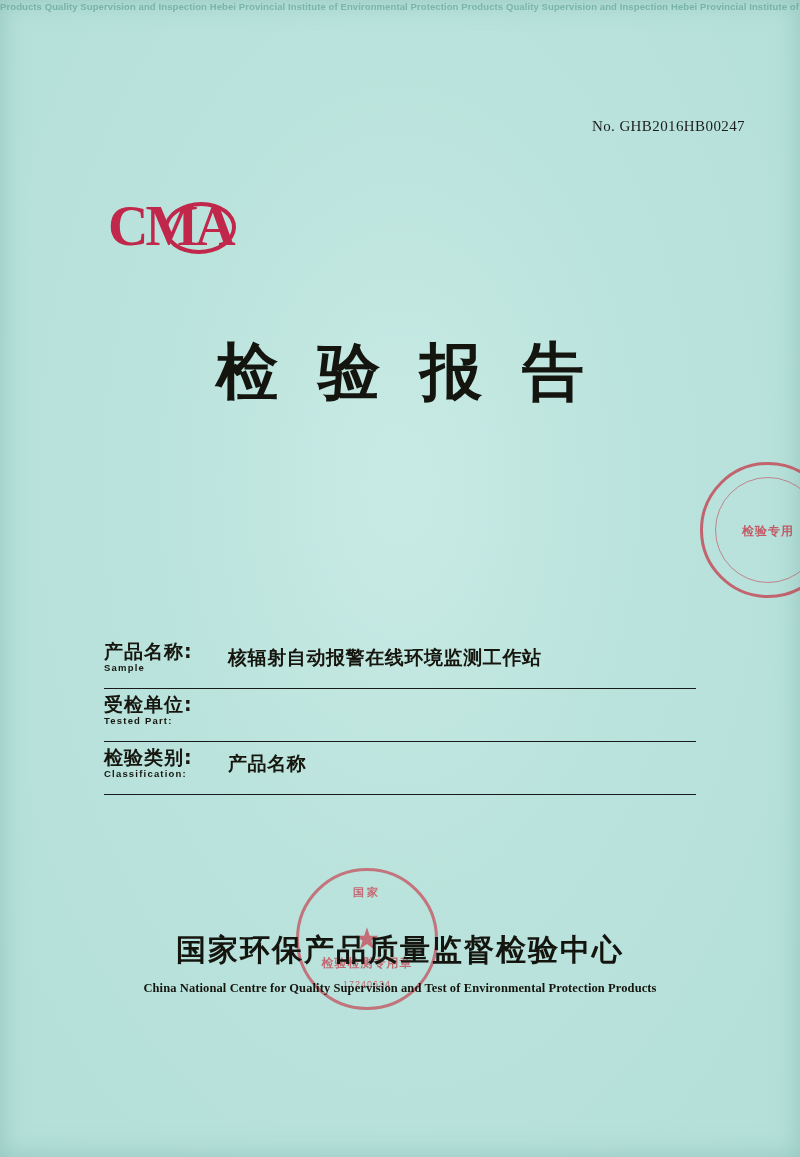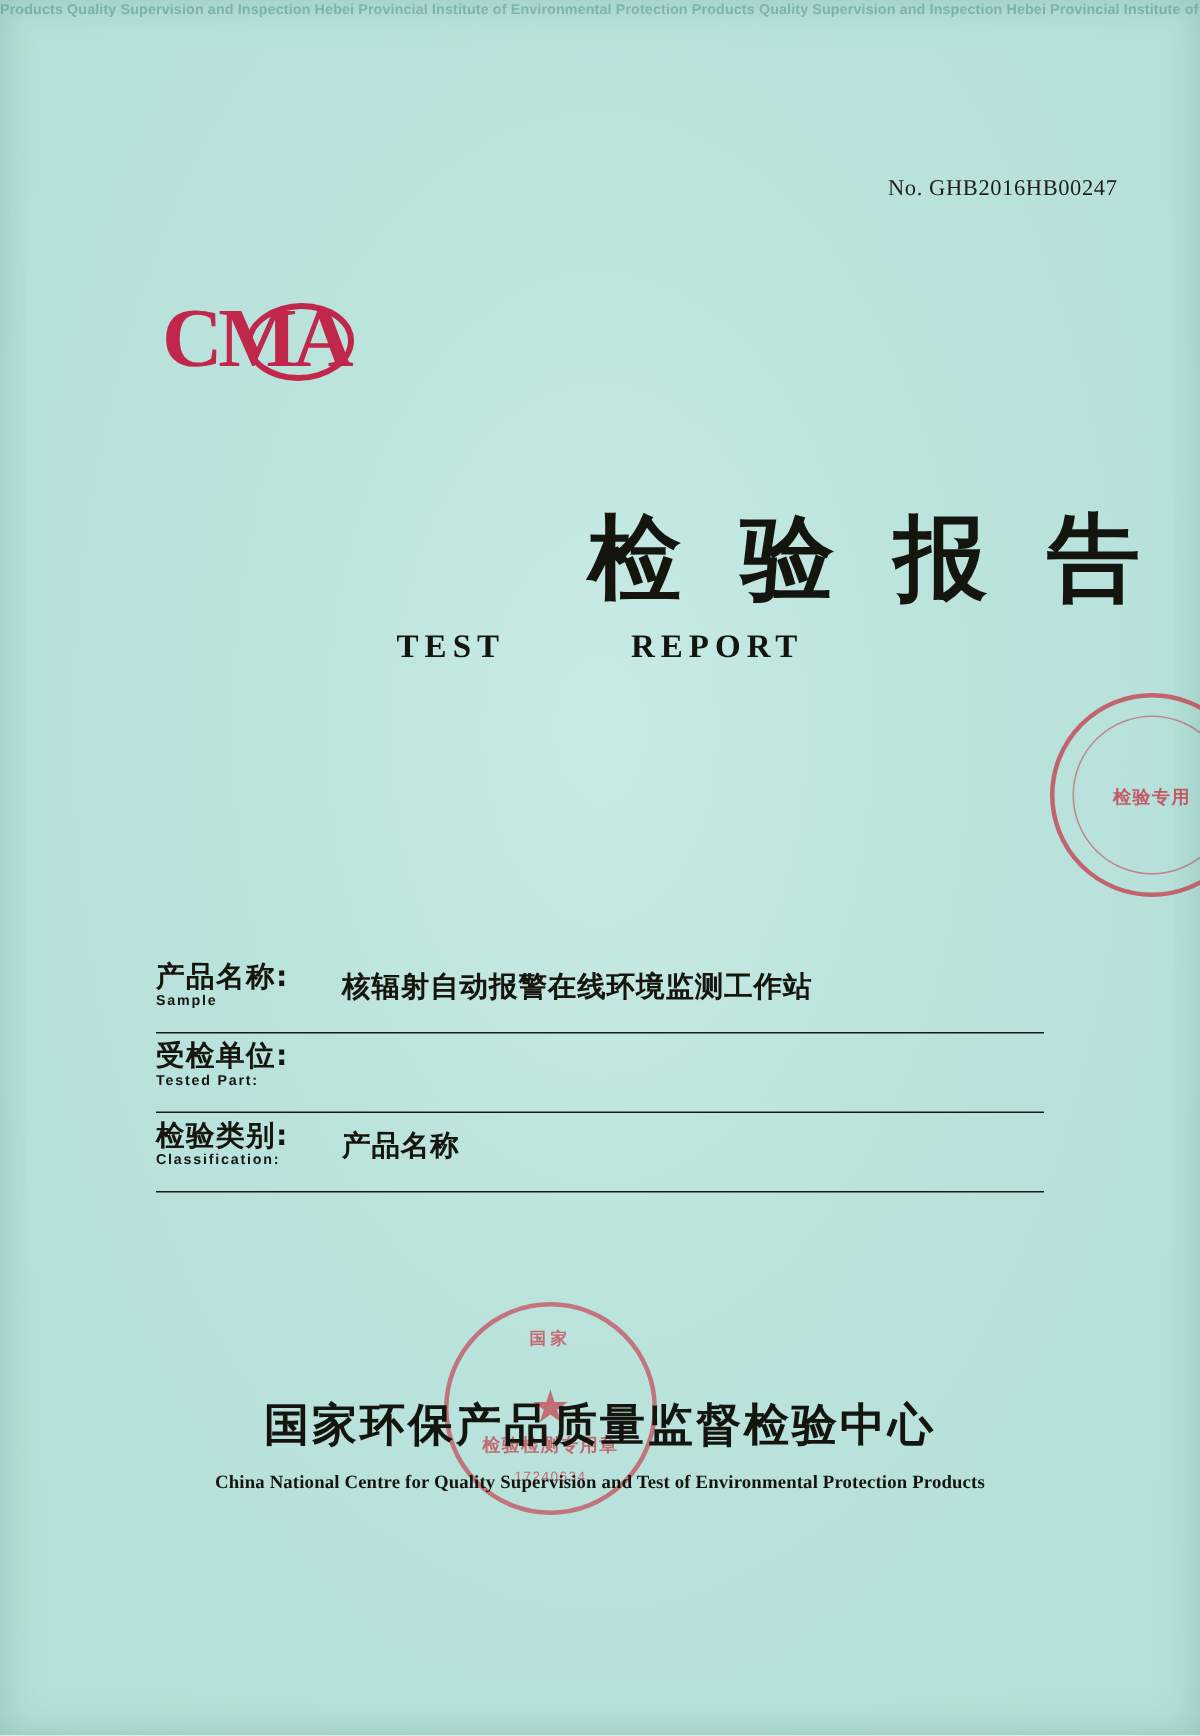--- a/index.html
+++ b/index.html
@@ -99,21 +99,21 @@
     color: #c0274b;
     font-weight: bold;
   }
 
   
   #title-cn {
     position: absolute;
     left: 0;
     right: 0;
     top: 330px;
-    text-align: right;
+    text-align: center;
     font-family: "DejaVu Sans", sans-serif;
     font-weight: bold;
     font-size: 62px;
     letter-spacing: 40px;
     text-indent: 40px;
     color: #15150f;
   }
   #title-en {
     position: absolute;
     left: 0;
@@ -304,23 +304,20 @@
   <div id="report-no">No.  GHB2016HB00247</div>
 
   <div id="cma-block">
     <div id="cma-logo">
       <span class="cma-text">CMA</span>
       <span class="cma-oval"></span>
     </div>
   </div>
 
   <div id="title-cn">检验报告</div>
-  <div id="title-en">
-    <span class="en-word">TEST</span><span class="en-gap"></span><span class="en-word">REPORT</span>
-  </div>
 
   <div id="stamp-right">
     <div class="ring-inner"></div>
     <div class="stamp-mid">检验专用</div>
   </div>
 
   <div id="fields">
 
     <div class="field-row">
       <div class="field-label">

